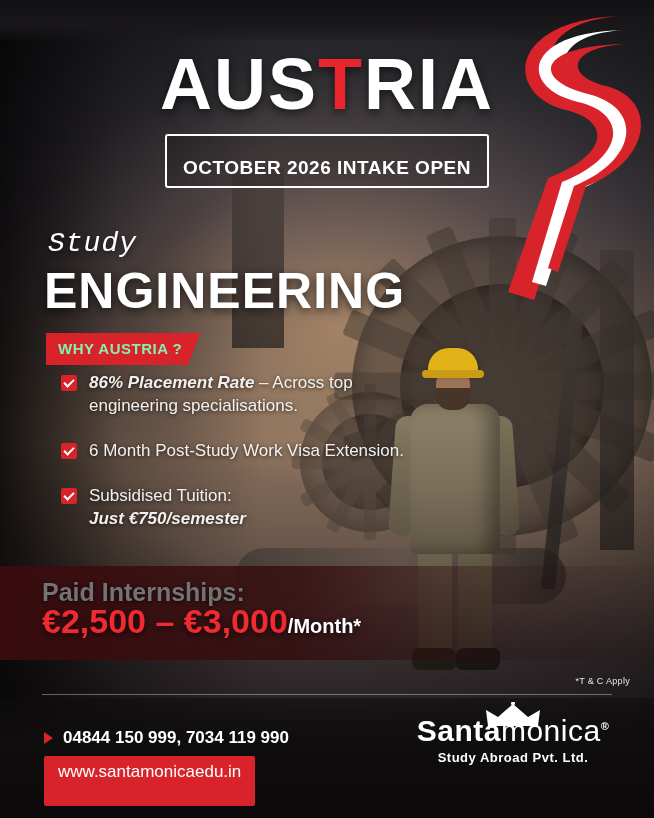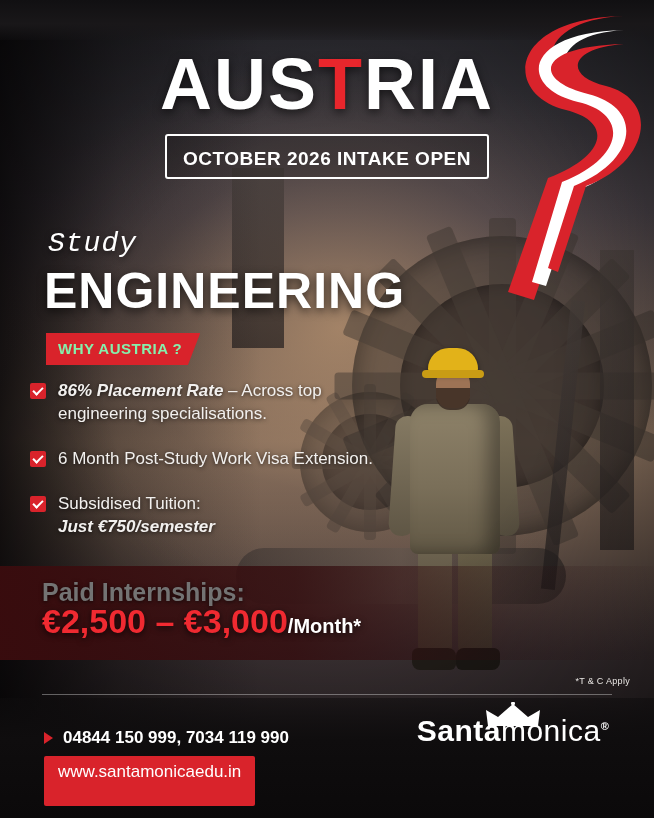--- a/index.html
+++ b/index.html
@@ -147,21 +147,21 @@
     letter-spacing: 2px;
     color: #ffffff;
     margin: 0;
     line-height: 1;
     text-shadow: 0 3px 10px rgba(0,0,0,0.6);
   }
   .headline .red { color: #e8262c; }
   .intake-badge {
     display: inline-block;
     margin-top: 14px;
-    padding: 12px 16px 7px;
+    padding: 21px 16px 7px;
     border: 2px solid #ffffff;
     border-radius: 3px;
     color: #ffffff;
     font-size: 19px;
     font-weight: bold;
     letter-spacing: 0.5px;
     background: rgba(0,0,0,0.18);
   }
 
   
@@ -194,23 +194,22 @@
     font-weight: bold;
     font-size: 15px;
     letter-spacing: 0.5px;
     padding: 7px 18px 8px 12px;
     clip-path: polygon(0 0, 100% 0, 92% 100%, 0 100%);
   }
 
   
   .bullets {
     position: absolute;
-    left: 30px; top: 372px;
+    left: 61px; top: 372px;
     width: 350px;
-    margin-top: 8px;
   }
   .bullet {
     display: flex;
     align-items: flex-start;
     margin-bottom: 22px;
   }
   .check {
     flex: 0 0 auto;
     width: 16px; height: 16px;
     margin-top: 3px;
@@ -446,15 +445,16 @@
   </div>
 
   <div class="website">www.santamonicaedu.in</div>
 
   <div class="logo">
     <svg class="logo-crown" width="58" height="26" viewBox="0 0 58 26">
       <path d="M4 24 L2 8 L14 15 L29 2 L44 15 L56 8 L54 24 Z" fill="#ffffff"></path>
       <circle cx="29" cy="1.5" r="2" fill="#ffffff"></circle>
     </svg>
     <div class="logo-name"><span>Santa</span><span class="thin">monica</span><span class="logo-reg">®</span></div>
+    <div class="logo-sub">Study Abroad Pvt. Ltd.</div>
   </div>
 
 </div>
 
 </body></html>

